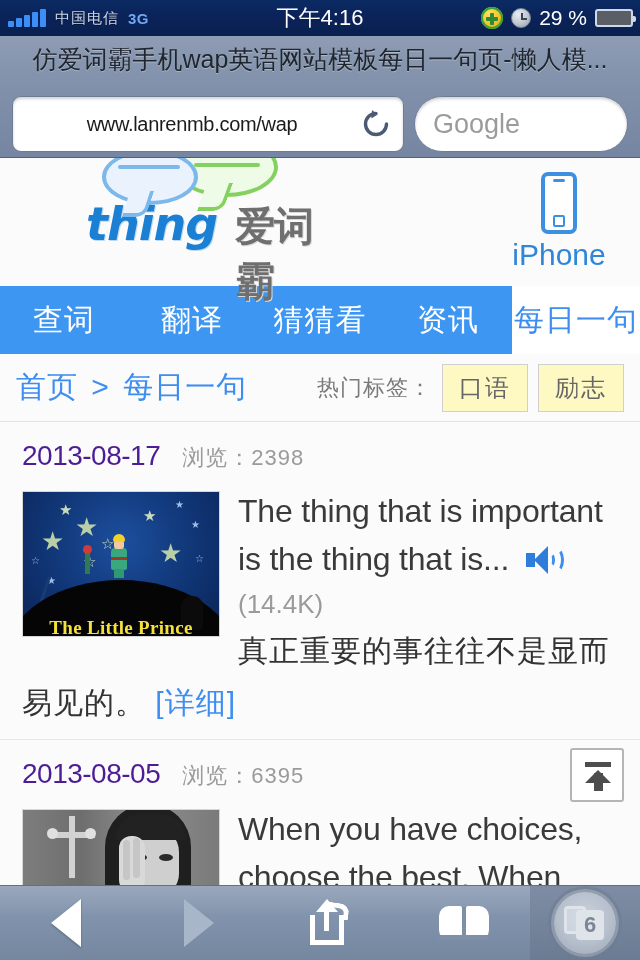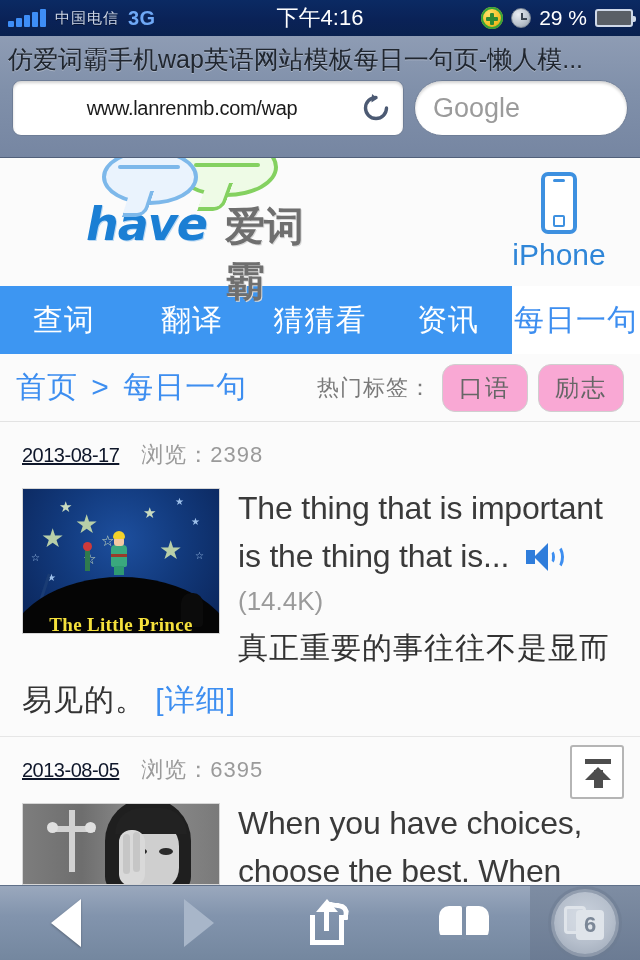--- a/index.html
+++ b/index.html
@@ -20,21 +20,21 @@
   .sb-left { display: flex; align-items: center; gap: 9px; padding-left: 8px; }
   .sig { display: flex; align-items: flex-end; gap: 2px; height: 18px; }
   .sig i { display: block; width: 6px; background: #3e8ef7; border-radius: 1px; }
   .sig i:nth-child(1){height:6px}
   .sig i:nth-child(2){height:9px}
   .sig i:nth-child(3){height:12px}
   .sig i:nth-child(4){height:15px}
   .sig i:nth-child(5){height:18px}
   .carrier { font-size: 15px; color: #cfd8e8; letter-spacing: 1px;
              text-shadow: 0 1px 0 rgba(0,0,0,.5); }
-  .netmode { font-size: 20px; font-weight: bold; color: #6fa8f5; letter-spacing: .5px; }
+  .netmode { font-size: 15px; font-weight: bold; color: #6fa8f5; letter-spacing: .5px; }
   .sb-center { position: absolute; left: 0; right: 0; text-align: center;
                font-size: 22px; color: #ffffff; letter-spacing: 0; }
   .sb-right { margin-left: auto; display: flex; align-items: center; gap: 8px;
               padding-right: 7px; }
   .ic-plus {
     width: 22px; height: 22px; border-radius: 50%;
     background: radial-gradient(circle at 35% 30%, #ffe066 0%, #f5c026 55%, #cf9b10 100%);
     position: relative; box-shadow: 0 0 0 2px #35a23a inset;
   }
   .ic-plus:before, .ic-plus:after {
@@ -61,21 +61,21 @@
   .batt-fill { height: 100%; width: 51%;
     background: linear-gradient(to bottom,#9ff06a,#46c219 60%,#38a512); border-radius:1px; }
 
   
   .chrome-top {
     position: absolute; top: 36px; left: 0; width: 640px; height: 122px;
     background: linear-gradient(to bottom, #8e9cb4 0%, #8090aa 45%, #7686a2 100%);
     border-bottom: 1px solid #51607a;
   }
   .page-title {
-    height: 44px; line-height: 46px; 
+    height: 60px; line-height: 46px; text-align: center;
     font-size: 25px; color: #20262f; overflow: hidden; white-space: nowrap;
     padding: 0 8px; text-shadow: 0 1px 0 rgba(255,255,255,.3);
   }
   .bar-row { display: flex; align-items: center; gap: 10px; padding: 0 12px; }
   .urlbar {
     flex: 0 0 392px; height: 56px; background: #ffffff; border-radius: 9px;
     border: 1px solid #6e7d96; display: flex; align-items: center;
     padding: 0 10px 0 14px; box-shadow: inset 0 2px 3px rgba(0,0,0,.18);
     overflow: hidden;
   }
@@ -174,28 +174,28 @@
 
   .crumbbar {
     height: 68px; display: flex; align-items: center; padding: 0 16px;
     background: #fbfbfb; border-bottom: 1px solid #e3e3e3;
   }
   .crumb { font-size: 30px; color: #3d8ef0; letter-spacing: 1px; }
   .crumb .sep { color: #3d8ef0; margin: 0 4px; }
   .tags { margin-left: auto; display: flex; align-items: center; gap: 10px; }
   .tags-label { font-size: 22px; color: #7a7a7a; letter-spacing: 1px; }
   .tag {
-    border: 1px solid #cfcfcf; background:#f9a8d4; border-radius: 13px;
+    border: 1px solid #cfcfcf; background:#fef9c3; border-radius: 0;
     font-size: 24px; color: #666666; padding: 7px 16px; letter-spacing: 2px;
   }
 
   .article { padding: 18px 22px 10px 22px; position: relative; }
   .article + .article { border-top: 1px solid #e6e6e6; }
   .meta { display: flex; align-items: baseline; gap: 22px; margin-bottom: 14px; }
-  .meta .date { font-size: 20px; color: #0f172a; letter-spacing: -.5px; text-decoration: underline; }
+  .meta .date { font-size: 28px; color: #4c1d95; letter-spacing: -.5px; }
   .meta .views { font-size: 22px; color: #9a9a9a; letter-spacing: 1px; }
   .abody { font-size: 0; line-height: 0; }
   .thumb {
     width: 198px; height: 146px; float: left; margin: 4px 18px 6px 0;
     border: 1px solid #d6d6d6; position: relative; overflow: hidden;
     background: #0d2a5e;
   }
   .thumb.photo { height: 82px; background: #8a8a8a; }
   .en-text {
     font-size: 32px; line-height: 48px; color: #3a3a3a; letter-spacing: -.2px;
@@ -371,21 +371,21 @@
 
     <div class="site-head">
       <div class="logo">
         <div class="bubbles">
           <span class="bub bub2"></span>
           <span class="bub bub1"></span>
           <span class="bub1-line"></span>
           <span class="bub2-line"></span>
         </div>
         <div class="wordmark">
-          <span class="wm-en">have</span>
+          <span class="wm-en">thing</span>
           <span class="wm-cn">爱词霸</span>
         </div>
       </div>
       <div class="apps">
         <div class="app">
           <div class="iphone-ic"></div>
           <div class="app-label">iPhone</div>
         </div>
       </div>
     </div>

